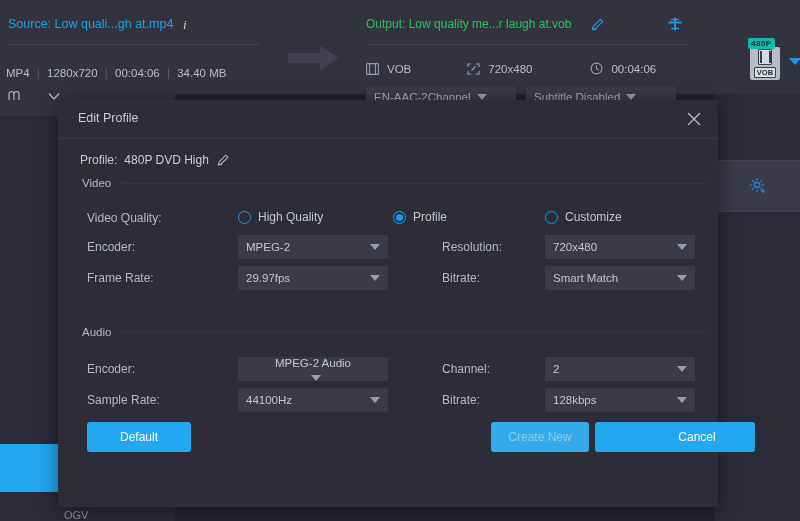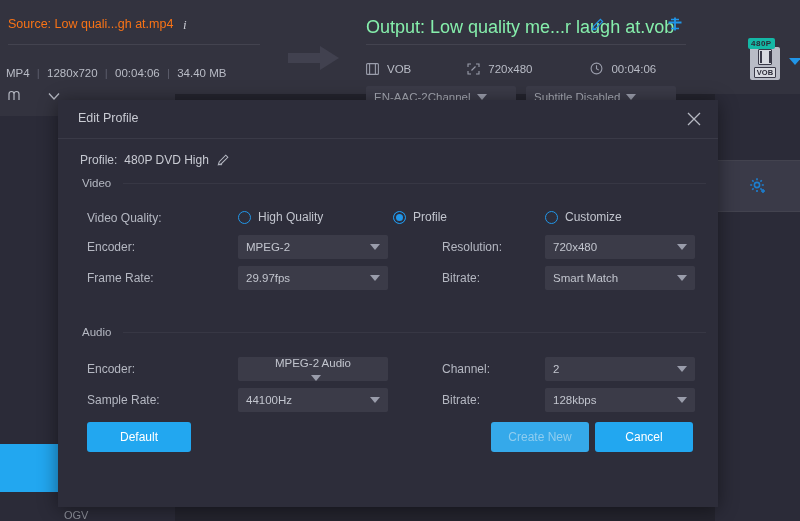--- a/index.html
+++ b/index.html
@@ -57,21 +57,21 @@
     display: flex;
     align-items: center;
     justify-content: center;
   }
 
   
   .src-title {
     position: absolute;
     left: 8px; top: 17px;
     font-size: 12.5px;
-    color: #f97316;
+    color: #0ea5e9;
     white-space: nowrap;
   }
   .info-icon {
     position: absolute;
     left: 183px; top: 17px;
     font-style: italic;
     font-family: "Liberation Serif", serif;
     font-size: 13px;
     color: #c9cbd3;
   }
@@ -99,22 +99,22 @@
 
   .arrow {
     position: absolute;
     left: 288px; top: 45px;
     width: 52px; height: 26px;
   }
 
   .out-title {
     position: absolute;
     left: 366px; top: 17px;
-    font-size: 18px;
-    color: #86efac;
+    font-size: 12px;
+    color: #22c55e;
     white-space: nowrap;
   }
   .pencil-out {
     position: absolute;
     left: 590px; top: 16px;
   }
   .merge-icon {
     position: absolute;
     left: 667px; top: 16px;
   }
@@ -371,21 +371,21 @@
     cursor: pointer;
     user-select: none;
   }
   .btn.disabled {
     background: #35a9ea;
     color: #8fcdef;
     cursor: default;
   }
   #btn-default { left: 29px; top: 322px; width: 104px; }
   #btn-createnew { left: 433px; top: 322px; width: 98px; }
-  #btn-cancel { left: 537px; top: 322px; width: 98px; }
+  #btn-cancel { left: 537px; top: 322px; width: 116px; padding-left: 44px; }
 
   svg { display: block; }
 </style>
 </head>
 <body>
 
 <div class="app">
 
   <div class="bg-top"></div>
   <div class="bg-main"></div>

